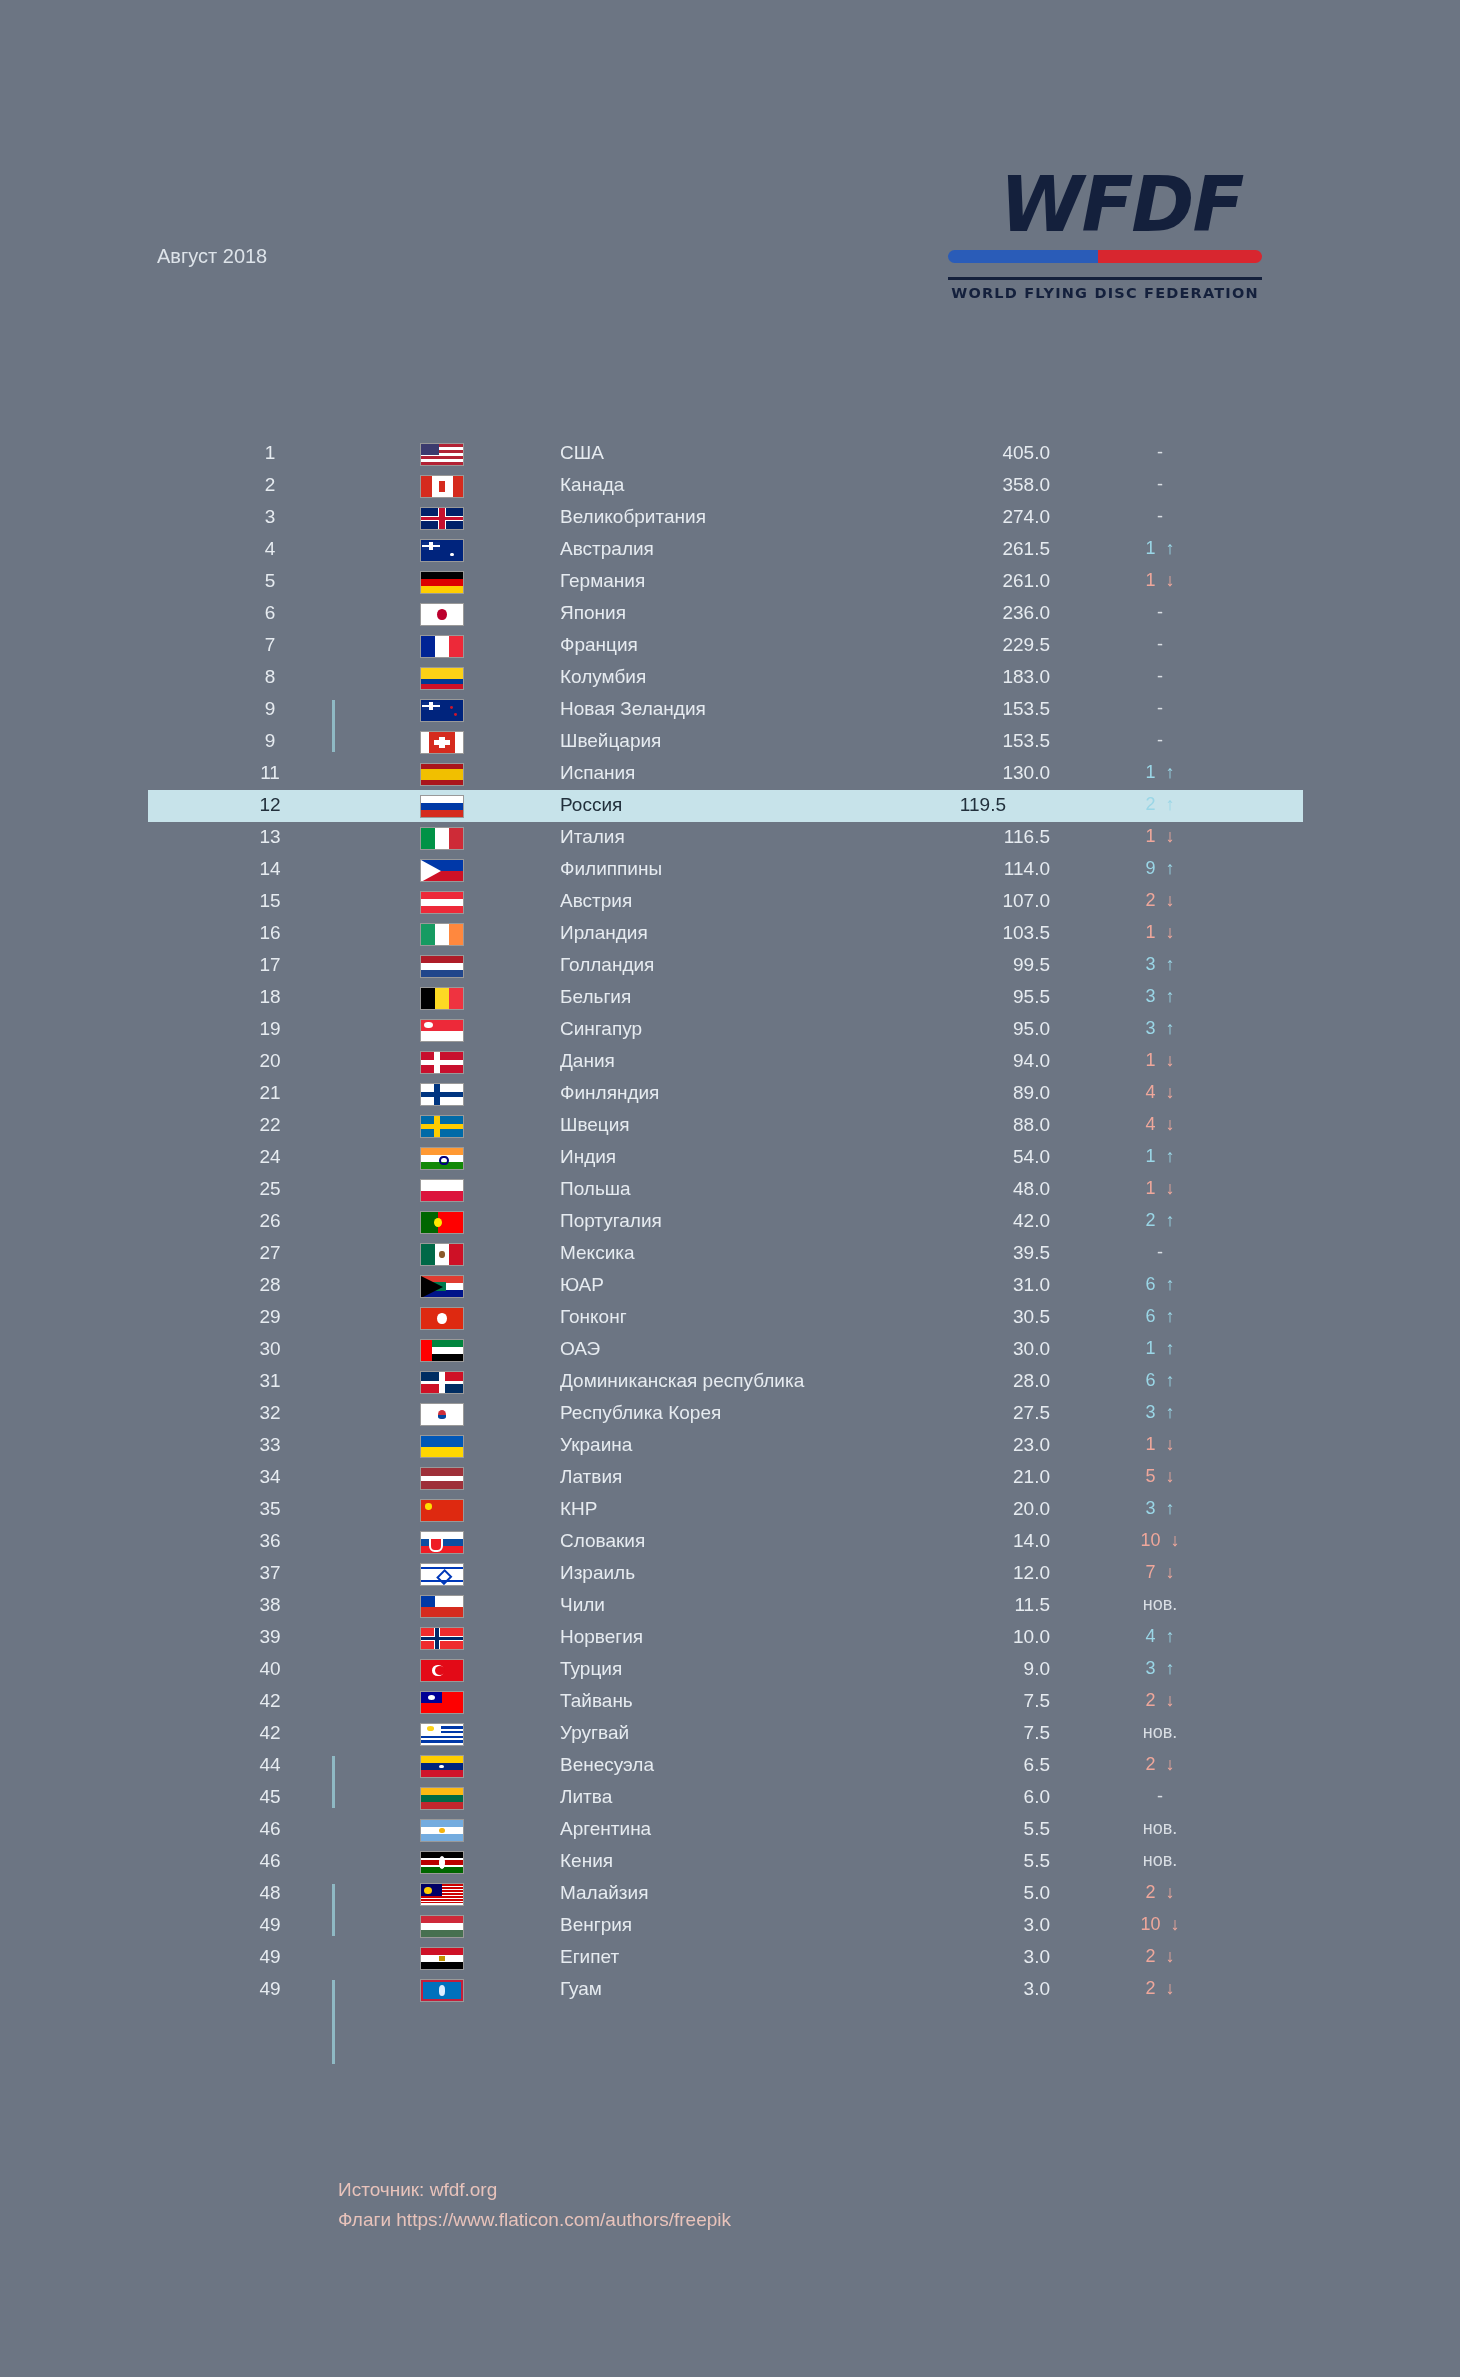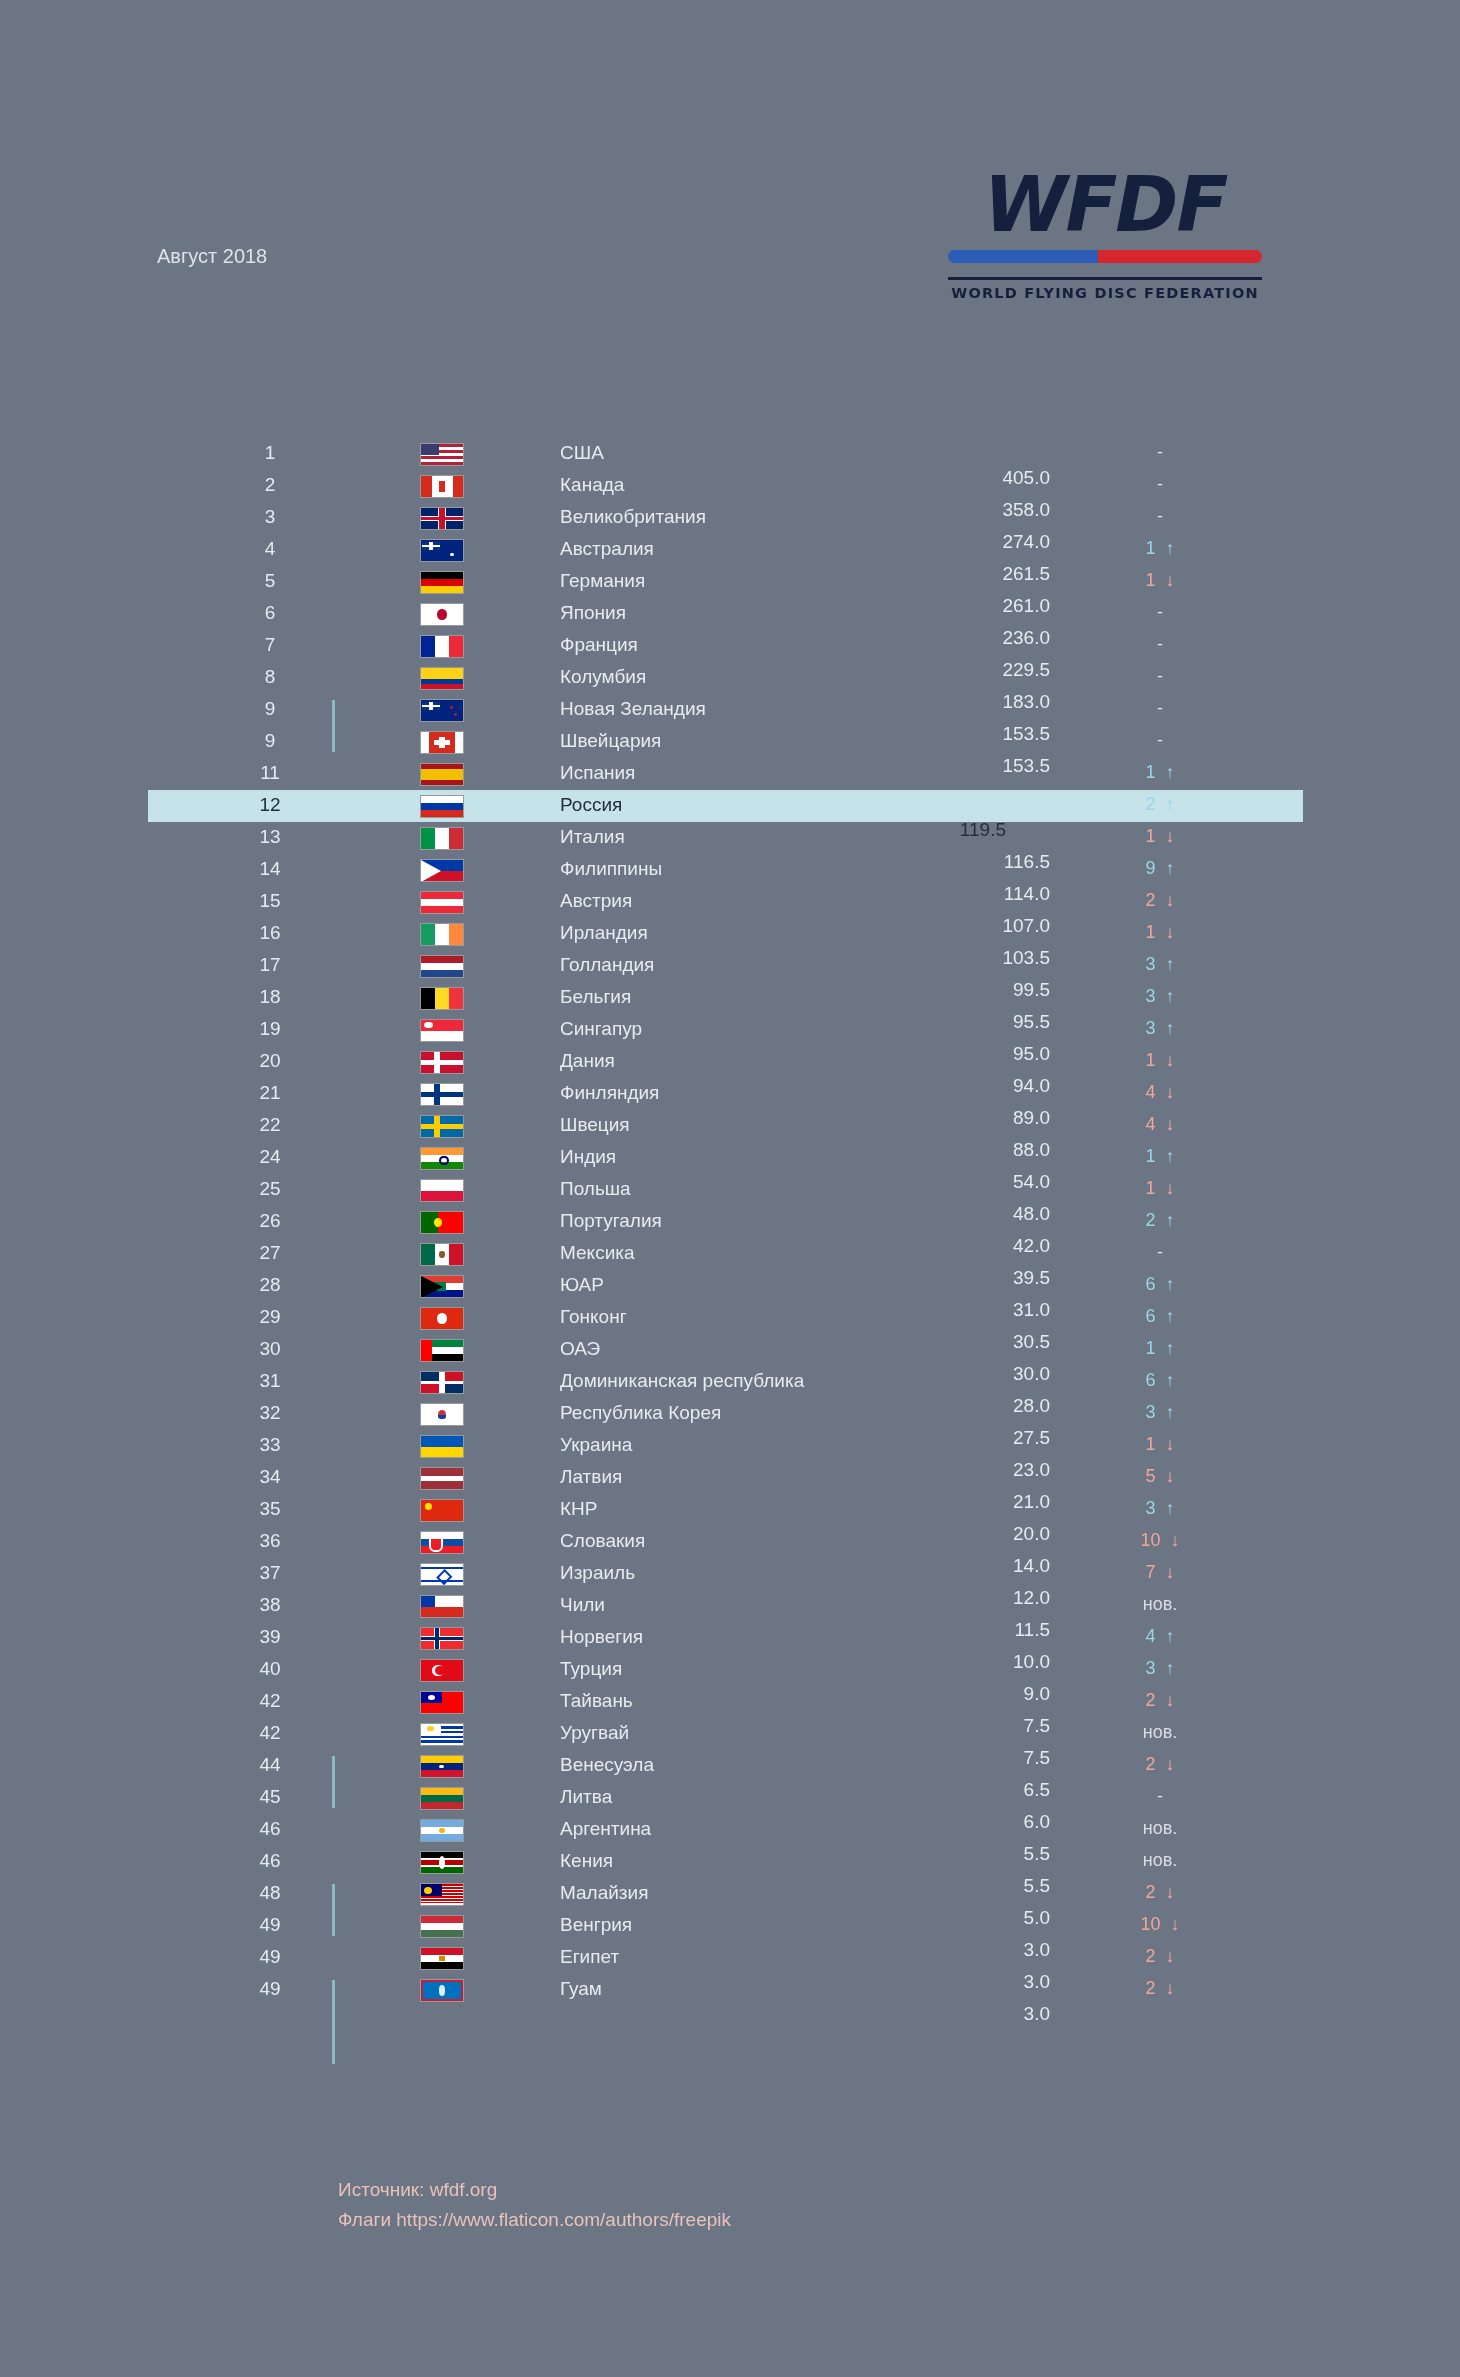--- a/index.html
+++ b/index.html
@@ -48,21 +48,21 @@
 
   
   .logo {
     position: absolute;
     left: 940px; top: 15px;
     width: 330px;
     height: 160px;
   }
   .logo-word {
     position: absolute;
-    left: 0; top: 0;
+    left: 16px; top: 0;
     width: 330px;
     text-align: center;
     font-family: "DejaVu Sans", sans-serif;
     font-size: 76px;
     font-weight: bold;
     font-style: italic;
     letter-spacing: -2px;
     color: #14203c;
     line-height: 80px;
   }
@@ -148,21 +148,21 @@
   .row.highlight .c-change { color: #3f7f8c; }
 
   .cell {
     position: absolute;
     top: 4px;
     white-space: nowrap;
   }
   .c-rank { left: 210px; width: 120px; text-align: center; }
   .c-flag { left: 420px; width: 46px; height: 24px; top: 5px; }
   .c-country { left: 560px; text-align: left; }
-  .c-points { left: 930px; width: 120px; text-align: right; margin-top: 25px; }
+  .c-points { left: 930px; width: 120px; text-align: right; }
   .c-change { left: 1080px; width: 160px; text-align: center; font-size: 18px; }
   .row.highlight .cell.c-rank { left: 62px; }
   .row.highlight .cell.c-flag { left: 272px; }
   .row.highlight .cell.c-country { left: 412px; }
   .row.highlight .cell.c-points { left: 738px; }
   .row.highlight .cell.c-change { left: 932px; }
 
   .up   { color: #9ad6e6; }
   .down { color: #efa79b; }
   .flat { color: #d9dee4; }

